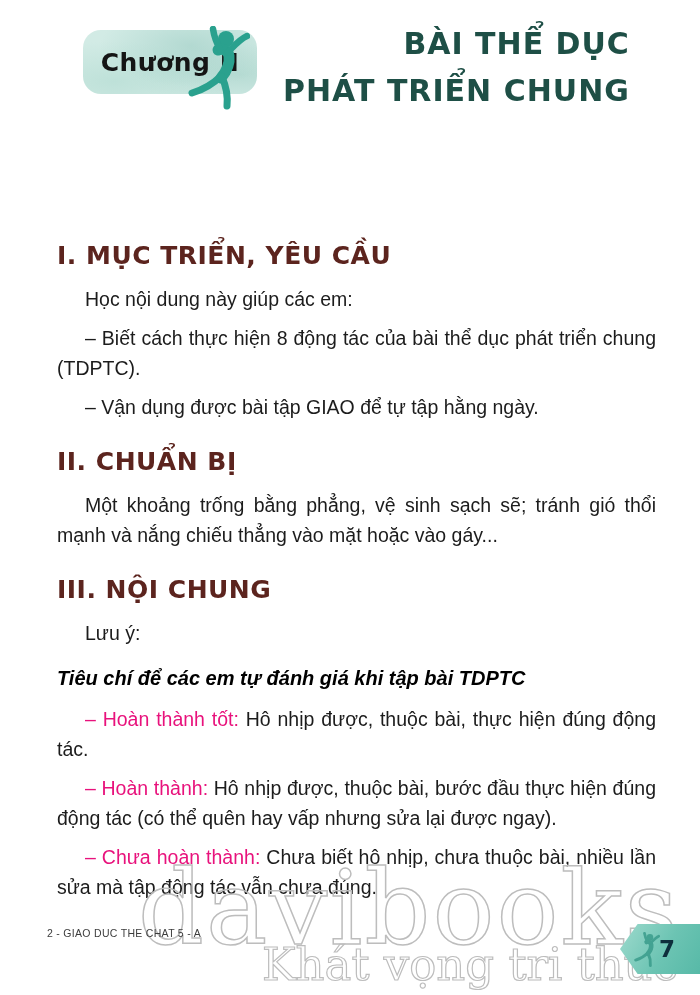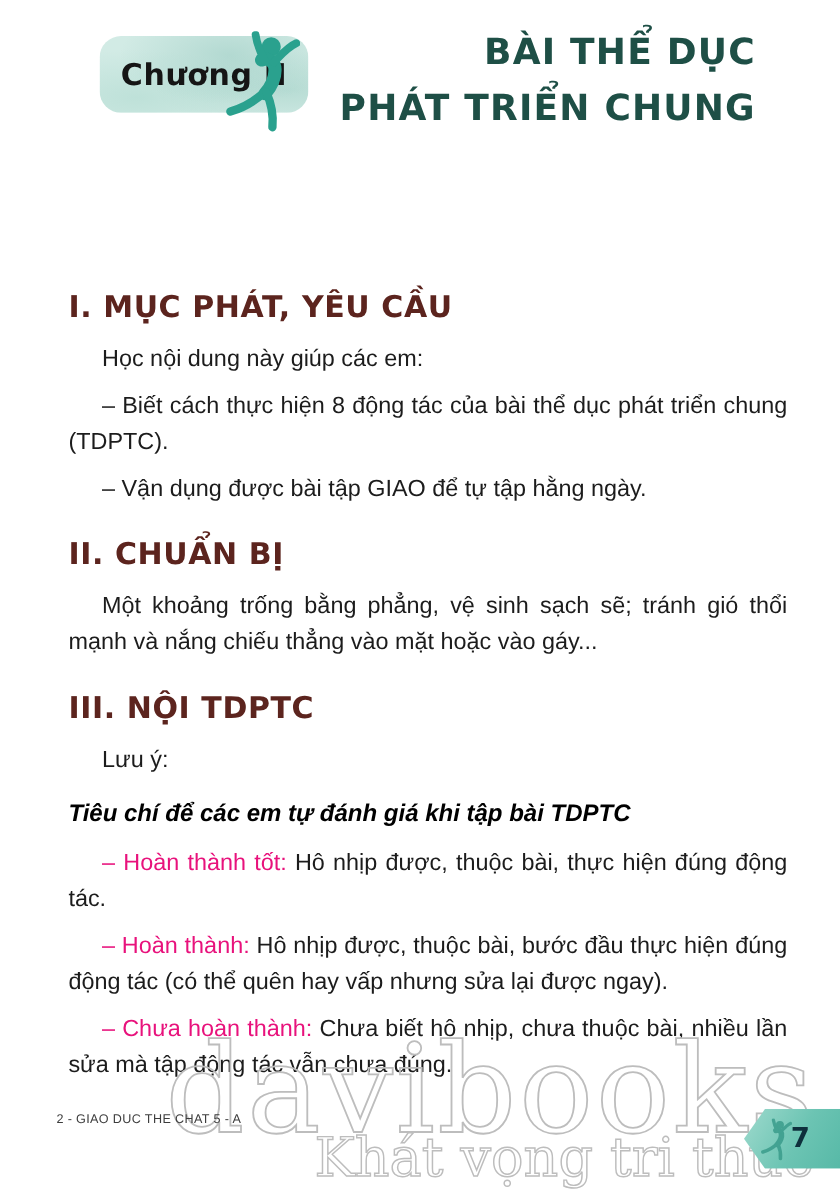--- a/index.html
+++ b/index.html
@@ -93,29 +93,29 @@
     <path d="M34 51 C38 60 40 70 39 80" fill="none" stroke="#2aa18e" stroke-width="7" stroke-linecap="round"></path>
   </svg>
 
   <div class="page-title">
     <div>BÀI THỂ DỤC</div>
     <div>PHÁT TRIỂN CHUNG</div>
   </div>
 
   <div class="content">
 
-    <div class="sec-heading">I. MỤC PHÁT, YÊU CẦU</div>
+    <div class="sec-heading">I. MỤC TRIỂN, YÊU CẦU</div>
     <p class="body-p">Học nội dung này giúp các em:</p>
     <p class="body-p">– Biết cách thực hiện 8 động tác của bài thể dục phát triển chung (TDPTC).</p>
     <p class="body-p">– Vận dụng được bài tập GIAO để tự tập hằng ngày.</p>
 
     <div class="sec-heading mt">II. CHUẨN BỊ</div>
     <p class="body-p">Một khoảng trống bằng phẳng, vệ sinh sạch sẽ; tránh gió thổi mạnh và nắng chiếu thẳng vào mặt hoặc vào gáy...</p>
 
-    <div class="sec-heading mt">III. NỘI TDPTC</div>
+    <div class="sec-heading mt">III. NỘI CHUNG</div>
     <p class="note-label">Lưu ý:</p>
     <p class="body-p criteria-title">Tiêu chí để các em tự đánh giá khi tập bài TDPTC</p>
 
     <p class="body-p"><span class="crit-label">– Hoàn thành tốt:</span><span> Hô nhịp được, thuộc bài, thực hiện đúng động tác.</span></p>
 
     <p class="body-p"><span class="crit-label">– Hoàn thành:</span><span> Hô nhịp được, thuộc bài, bước đầu thực hiện đúng động tác (có thể quên hay vấp nhưng sửa lại được ngay).</span></p>
 
     <p class="body-p"><span class="crit-label">– Chưa hoàn thành:</span><span> Chưa biết hô nhịp, chưa thuộc bài, nhiều lần sửa mà tập động tác vẫn chưa đúng.</span></p>
   </div>
 

